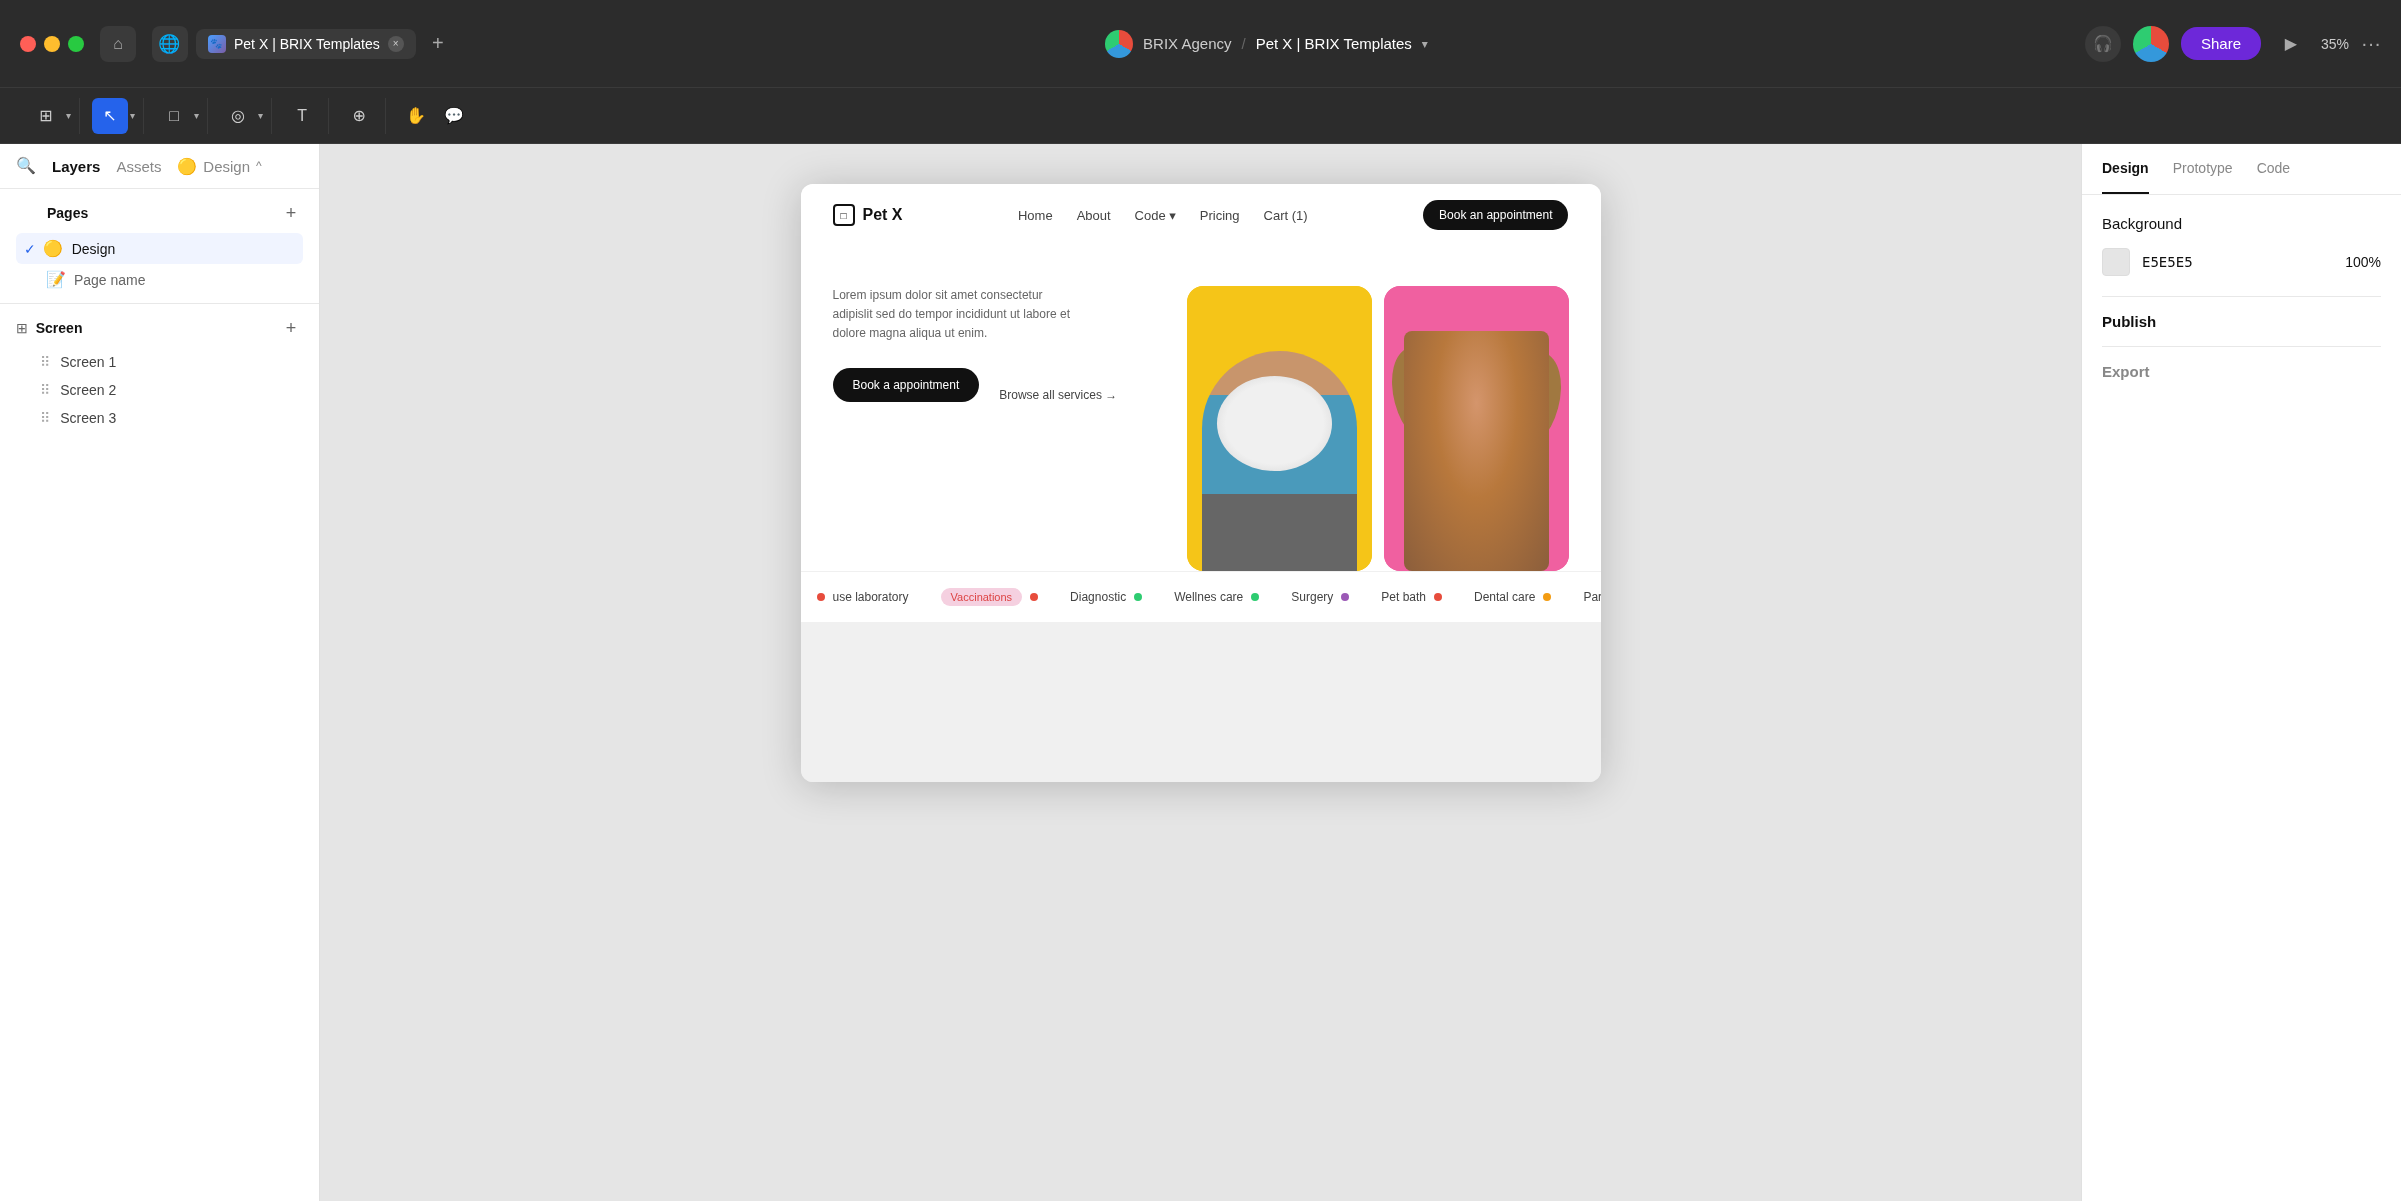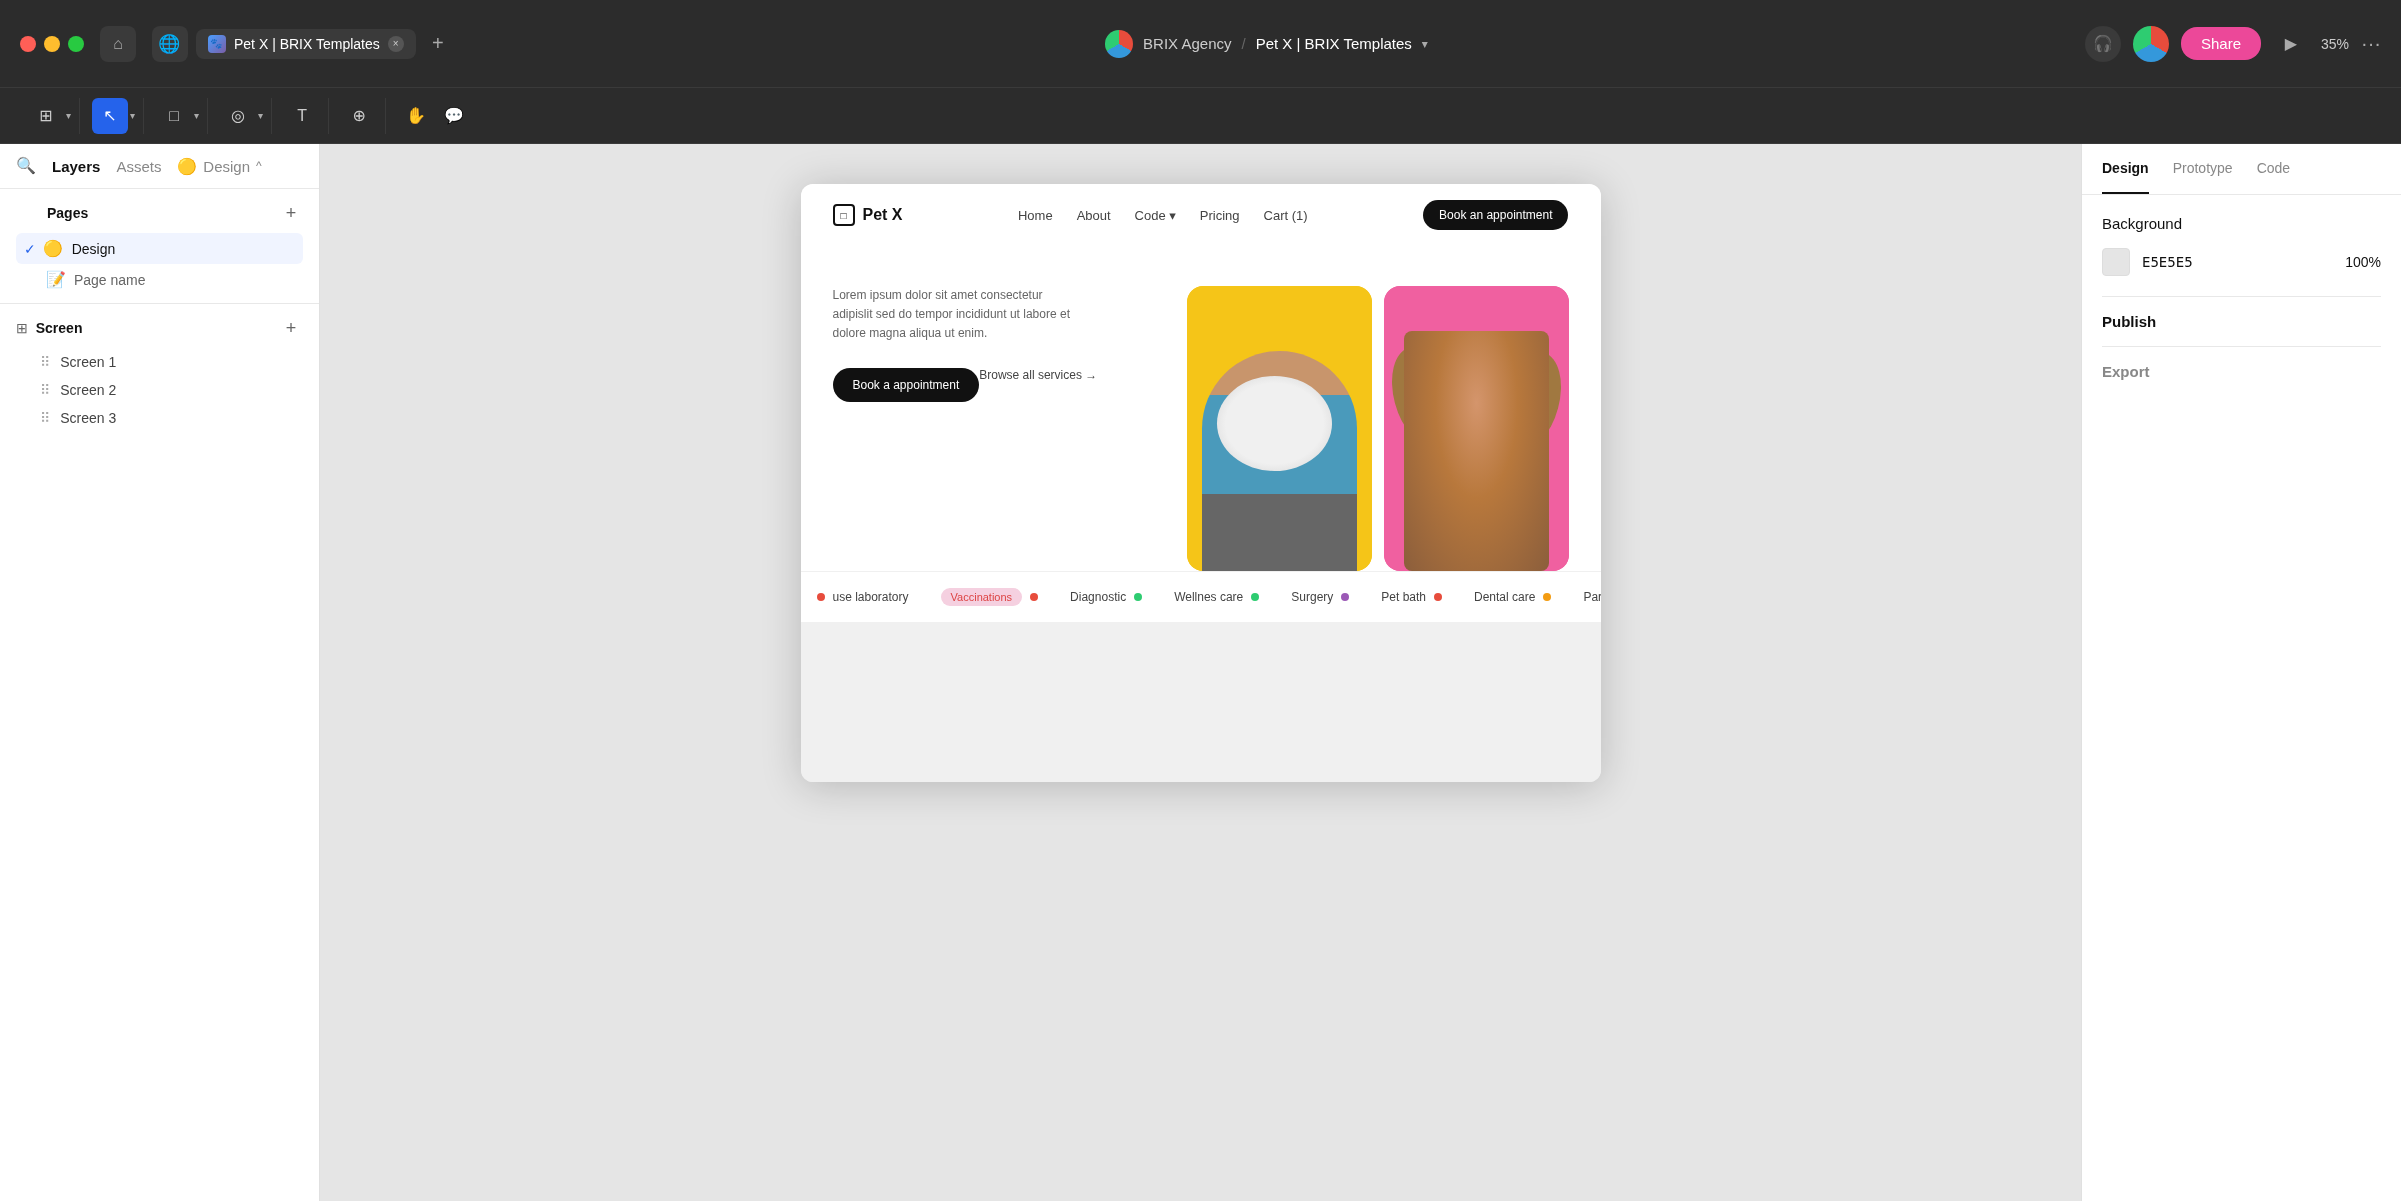--- a/index.html
+++ b/index.html
@@ -156,21 +156,21 @@
       align-items: center;
       justify-content: center;
       color: #aaa;
       font-size: 16px;
       cursor: pointer;
     }
     .avatar-btn {
       background: conic-gradient(#e74c3c 0deg 120deg, #3498db 120deg 240deg, #2ecc71 240deg 360deg);
     }
     .share-btn {
-      background: #ec4899;
+      background: #6d28d9;
       color: white;
       border: none;
       border-radius: 16px;
       padding: 8px 20px;
       font-size: 15px;
       font-weight: 500;
       cursor: pointer;
     }
     .play-btn {
       width: 36px;
@@ -461,22 +461,22 @@
     }
     .hero-desc {
       font-size: 12px;
       color: #666;
       line-height: 1.6;
       margin-bottom: 24px;
       max-width: 240px;
     }
     .hero-buttons {
       display: flex;
-      align-items: flex-start;
-      gap: 0;
+      align-items: flex-end;
+      gap: 20px;
     }
     .book-btn {
       background: #111;
       color: white;
       border: none;
       border-radius: 20px;
       padding: 10px 20px;
       font-size: 12px;
       cursor: pointer;
     }

